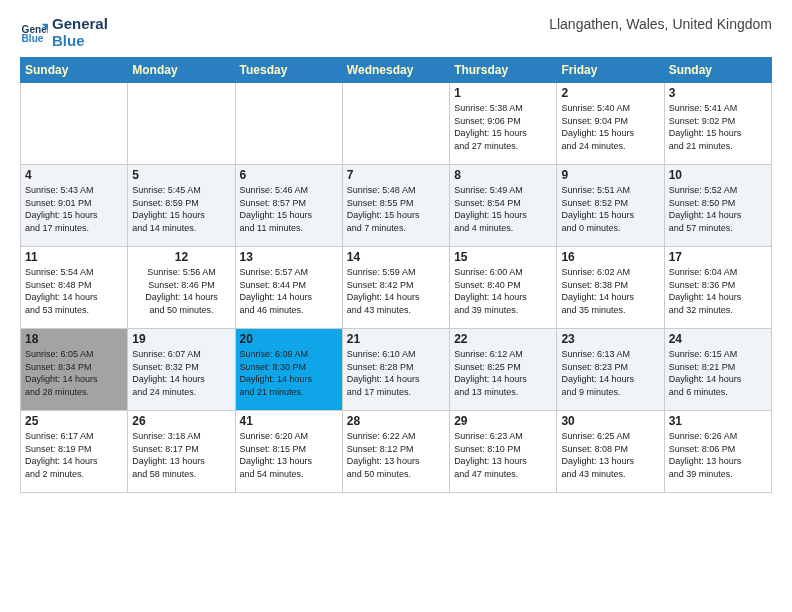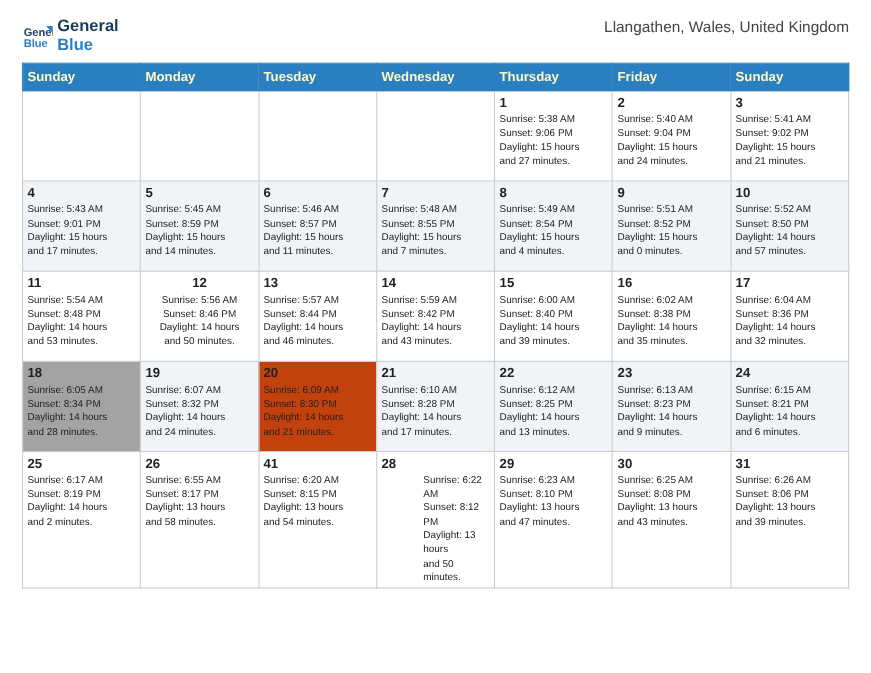--- a/index.html
+++ b/index.html
@@ -261,21 +261,21 @@
 Daylight: 14 hours
 and 28 minutes.</div>
           </td>
           <td style="background: rgb(240, 244, 248);">
             <span class="day-number">19</span>
             <div class="day-info" style="white-space: pre-line;">Sunrise: 6:07 AM
 Sunset: 8:32 PM
 Daylight: 14 hours
 and 24 minutes.</div>
           </td>
-          <td style="background: #c2410c;">
+          <td style="background: #0ea5e9;">
             <span class="day-number">20</span>
             <div class="day-info" style="white-space: pre-line;">Sunrise: 6:09 AM
 Sunset: 8:30 PM
 Daylight: 14 hours
 and 21 minutes.</div>
           </td>
           <td style="background: rgb(240, 244, 248);">
             <span class="day-number">21</span>
             <div class="day-info" style="white-space: pre-line;">Sunrise: 6:10 AM
 Sunset: 8:28 PM
@@ -307,35 +307,35 @@
         <tr>
           <td style="background: rgb(255, 255, 255);">
             <span class="day-number">25</span>
             <div class="day-info" style="white-space: pre-line;">Sunrise: 6:17 AM
 Sunset: 8:19 PM
 Daylight: 14 hours
 and 2 minutes.</div>
           </td>
           <td style="background: rgb(255, 255, 255);">
             <span class="day-number">26</span>
-            <div class="day-info" style="white-space: pre-line;">Sunrise: 6:55 AM
+            <div class="day-info" style="white-space: pre-line;">Sunrise: 3:18 AM
 Sunset: 8:17 PM
 Daylight: 13 hours
 and 58 minutes.</div>
           </td>
           <td style="background: rgb(255, 255, 255);">
             <span class="day-number">41</span>
             <div class="day-info" style="white-space: pre-line;">Sunrise: 6:20 AM
 Sunset: 8:15 PM
 Daylight: 13 hours
 and 54 minutes.</div>
           </td>
           <td style="background: rgb(255, 255, 255);">
             <span class="day-number">28</span>
-            <div class="day-info" style="white-space: pre-line; margin-left: 38px;">Sunrise: 6:22 AM
+            <div class="day-info" style="white-space: pre-line;">Sunrise: 6:22 AM
 Sunset: 8:12 PM
 Daylight: 13 hours
 and 50 minutes.</div>
           </td>
           <td style="background: rgb(255, 255, 255);">
             <span class="day-number">29</span>
             <div class="day-info" style="white-space: pre-line;">Sunrise: 6:23 AM
 Sunset: 8:10 PM
 Daylight: 13 hours
 and 47 minutes.</div>

